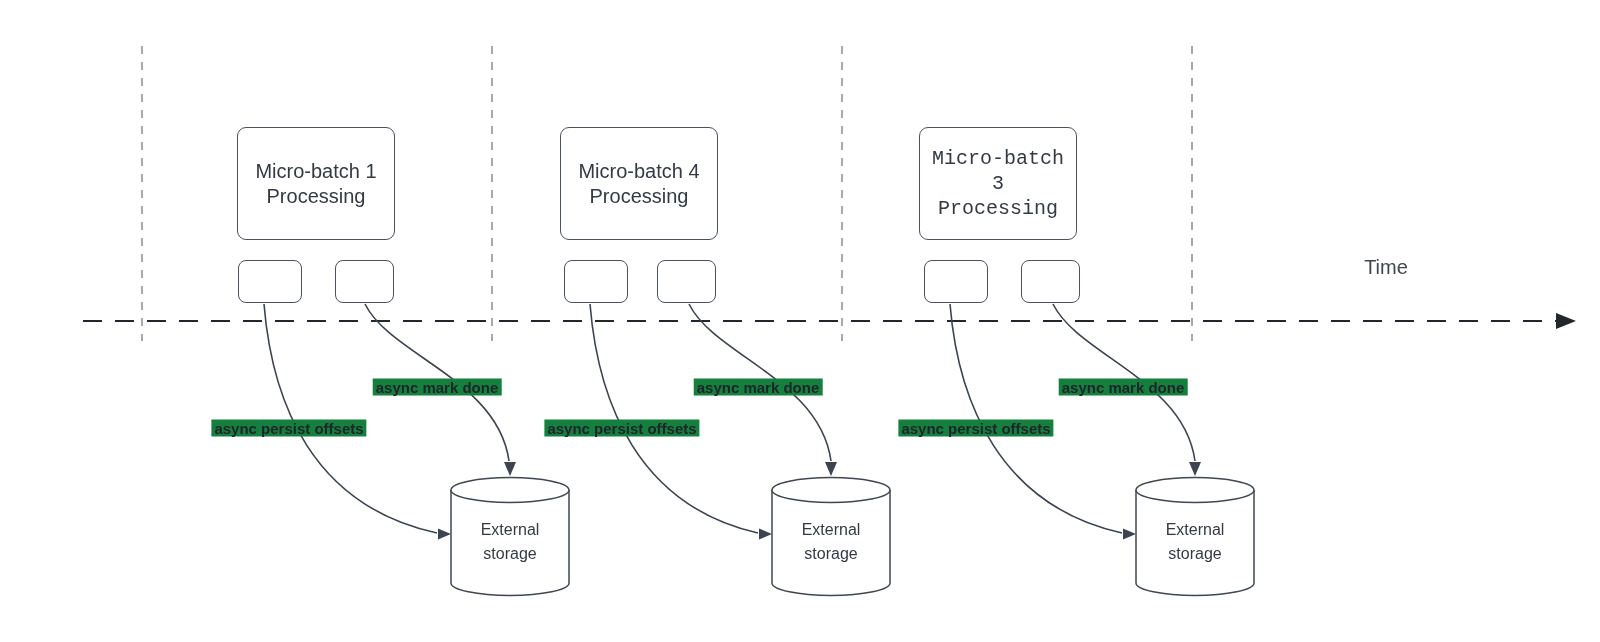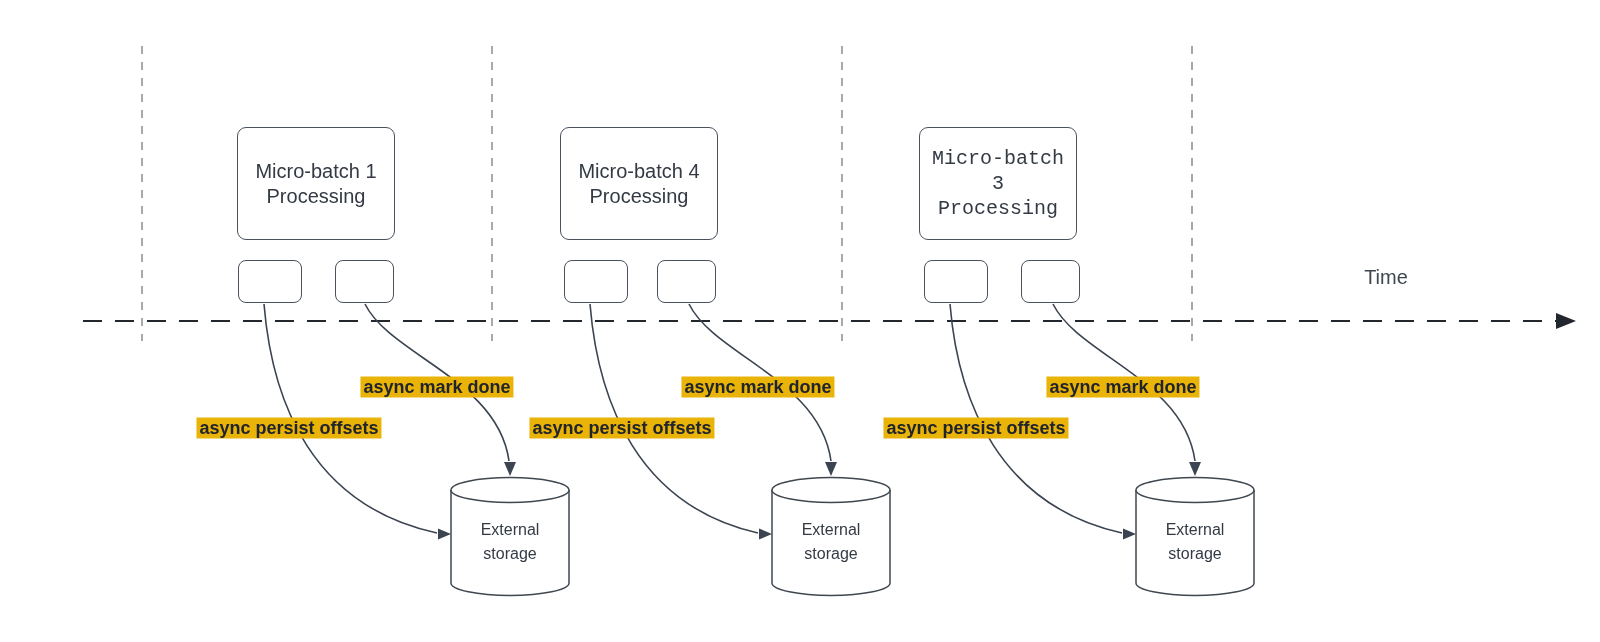--- a/index.html
+++ b/index.html
@@ -48,24 +48,24 @@
     background: #ffffff;
     border: 1.5px solid #4a525e;
     border-radius: 8px;
     z-index: 3;
   }
 
   
   .edge-label {
     position: absolute;
     transform: translate(-50%, -50%);
-    font-size: 18px;
+    font-size: 15px;
     font-weight: 700;
     color: #20242c;
-    background: #eab308;
+    background: #15803d;
     padding: 0 3px;
     white-space: nowrap;
     z-index: 4;
   }
 
   
   .cyl-label {
     position: absolute;
     transform: translate(-50%, -50%);
     width: 112px;
@@ -159,15 +159,15 @@
   <div class="mb-box" style="left:919px;font-family:Liberation Mono, monospace;">
     <div>Micro-batch 3</div>
     <div>Processing</div>
   </div>
   <div class="task-box" style="left:924px;width:64px;"></div>
   <div class="task-box" style="left:1021px;width:59px;"></div>
   <div class="edge-label" style="left:976px;top:428px;">async persist offsets</div>
   <div class="edge-label" style="left:1123px;top:387px;">async mark done</div>
   <div class="cyl-label" style="left:1195px;top:542px;">External storage</div>
 
-  <div class="time-label" style="left:1386px;top:277px;">Time</div>
+  <div class="time-label" style="left:1386px;top:267px;">Time</div>
 
 </div>
 
 </body></html>

